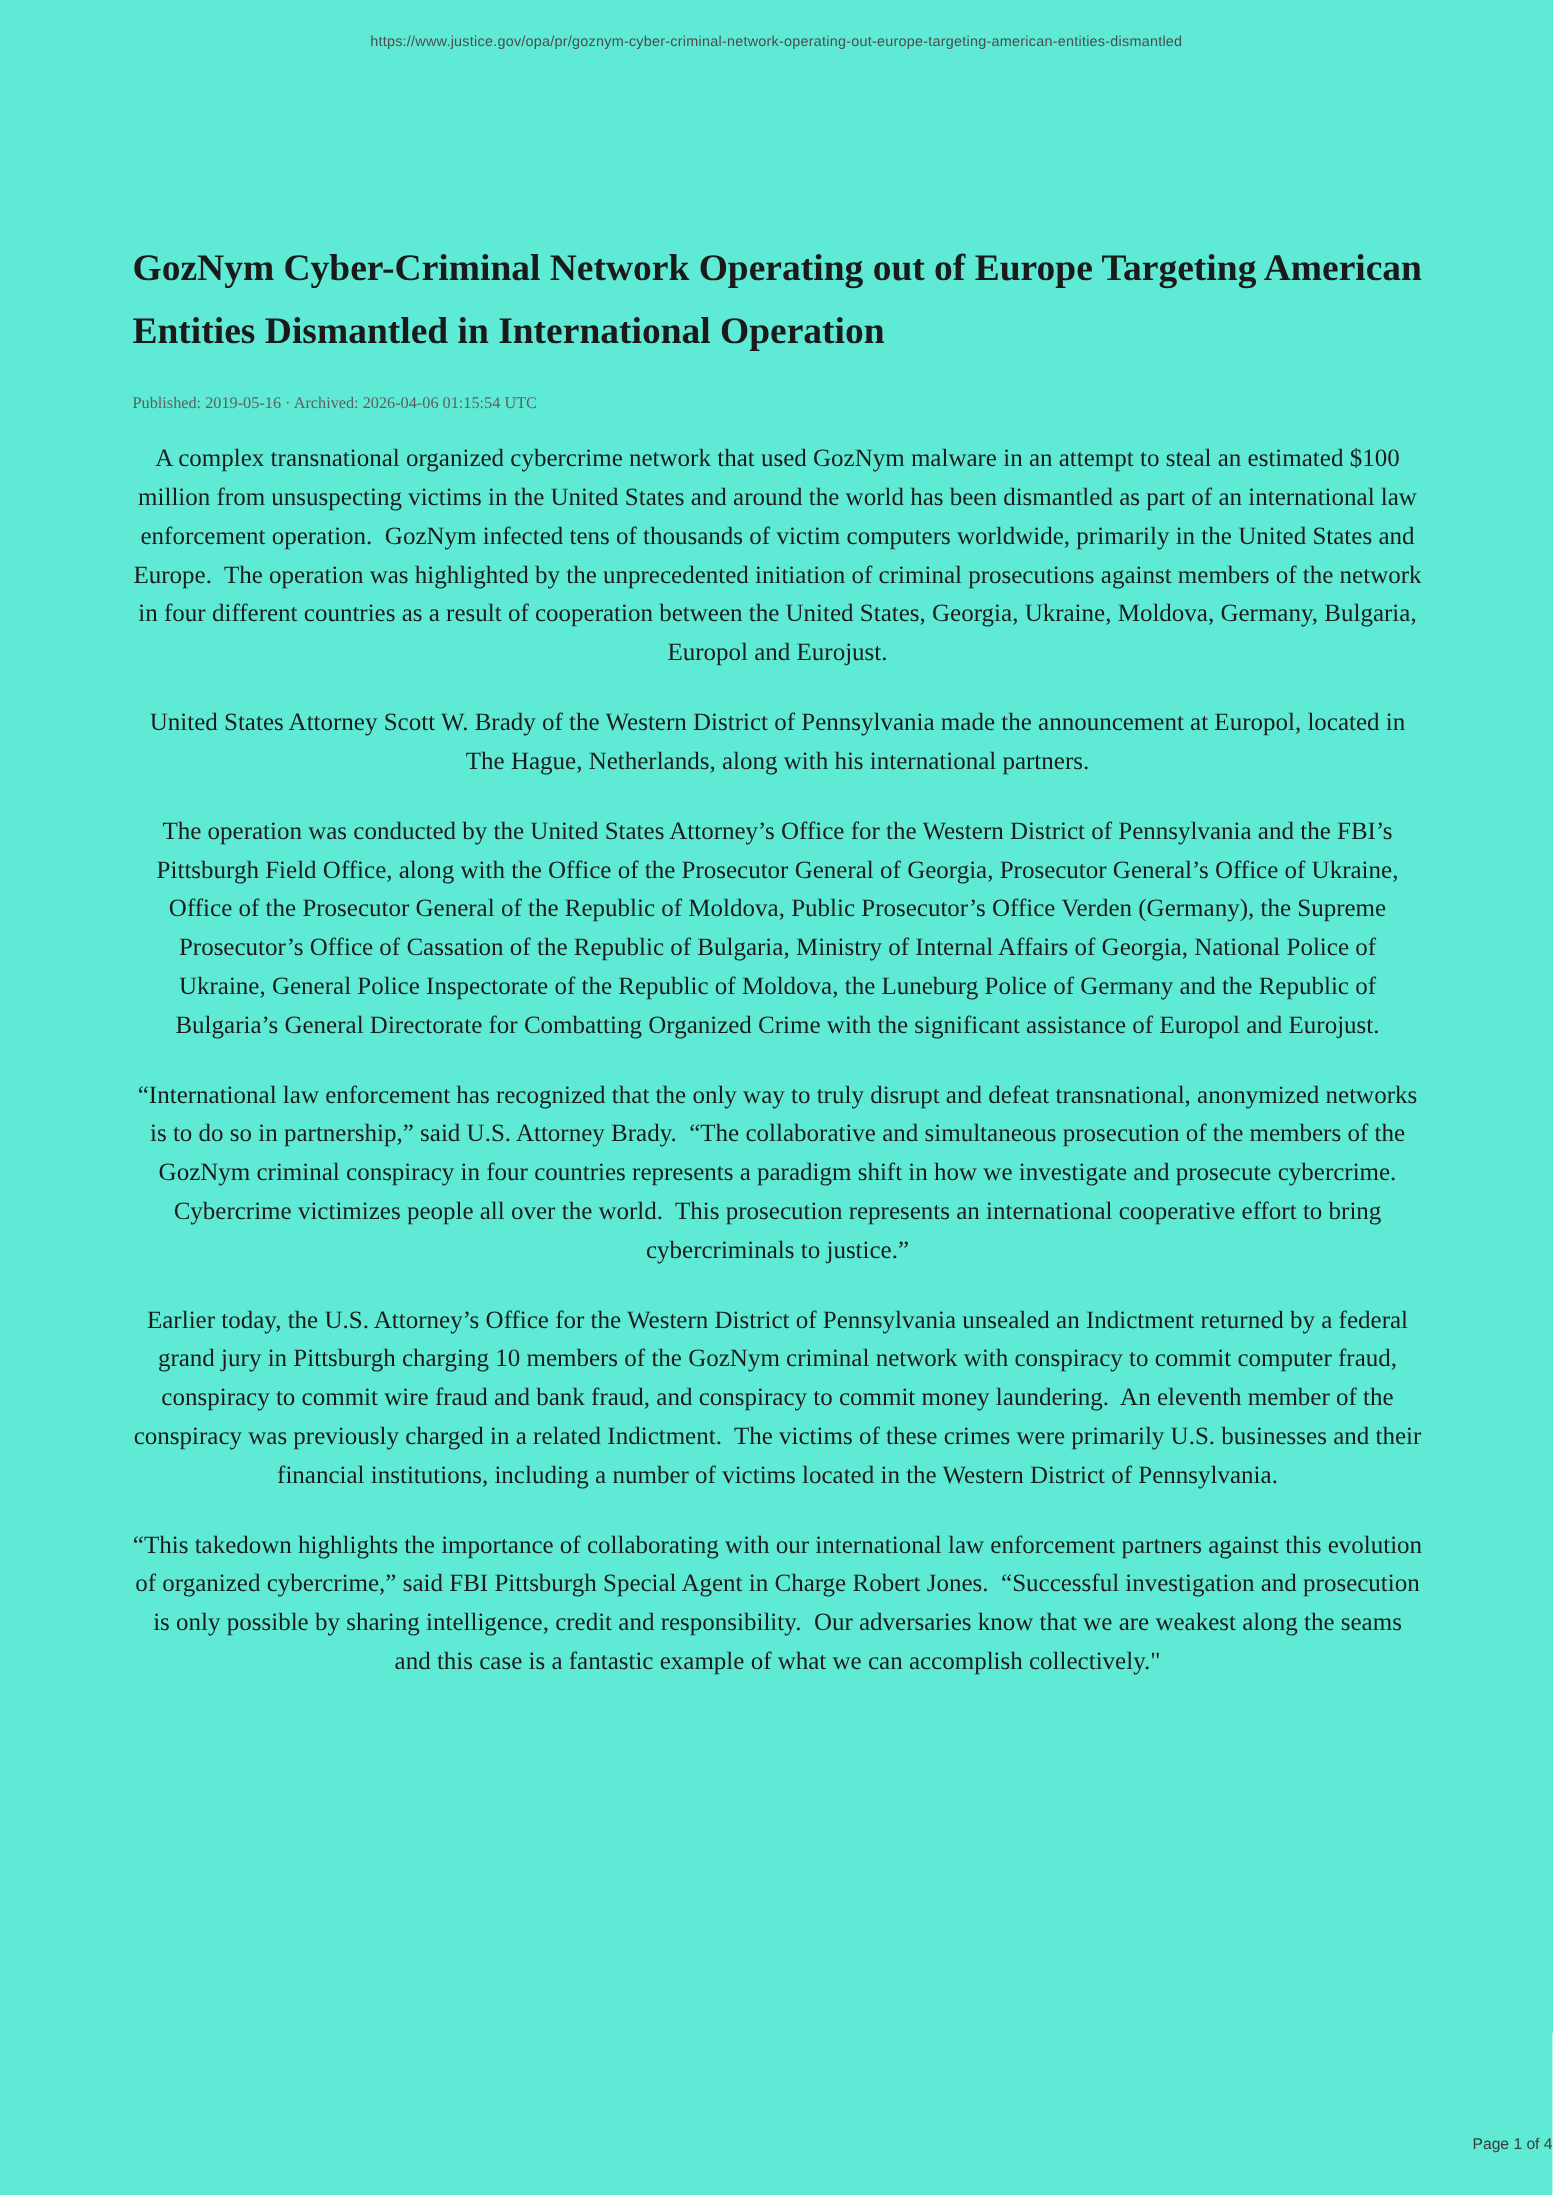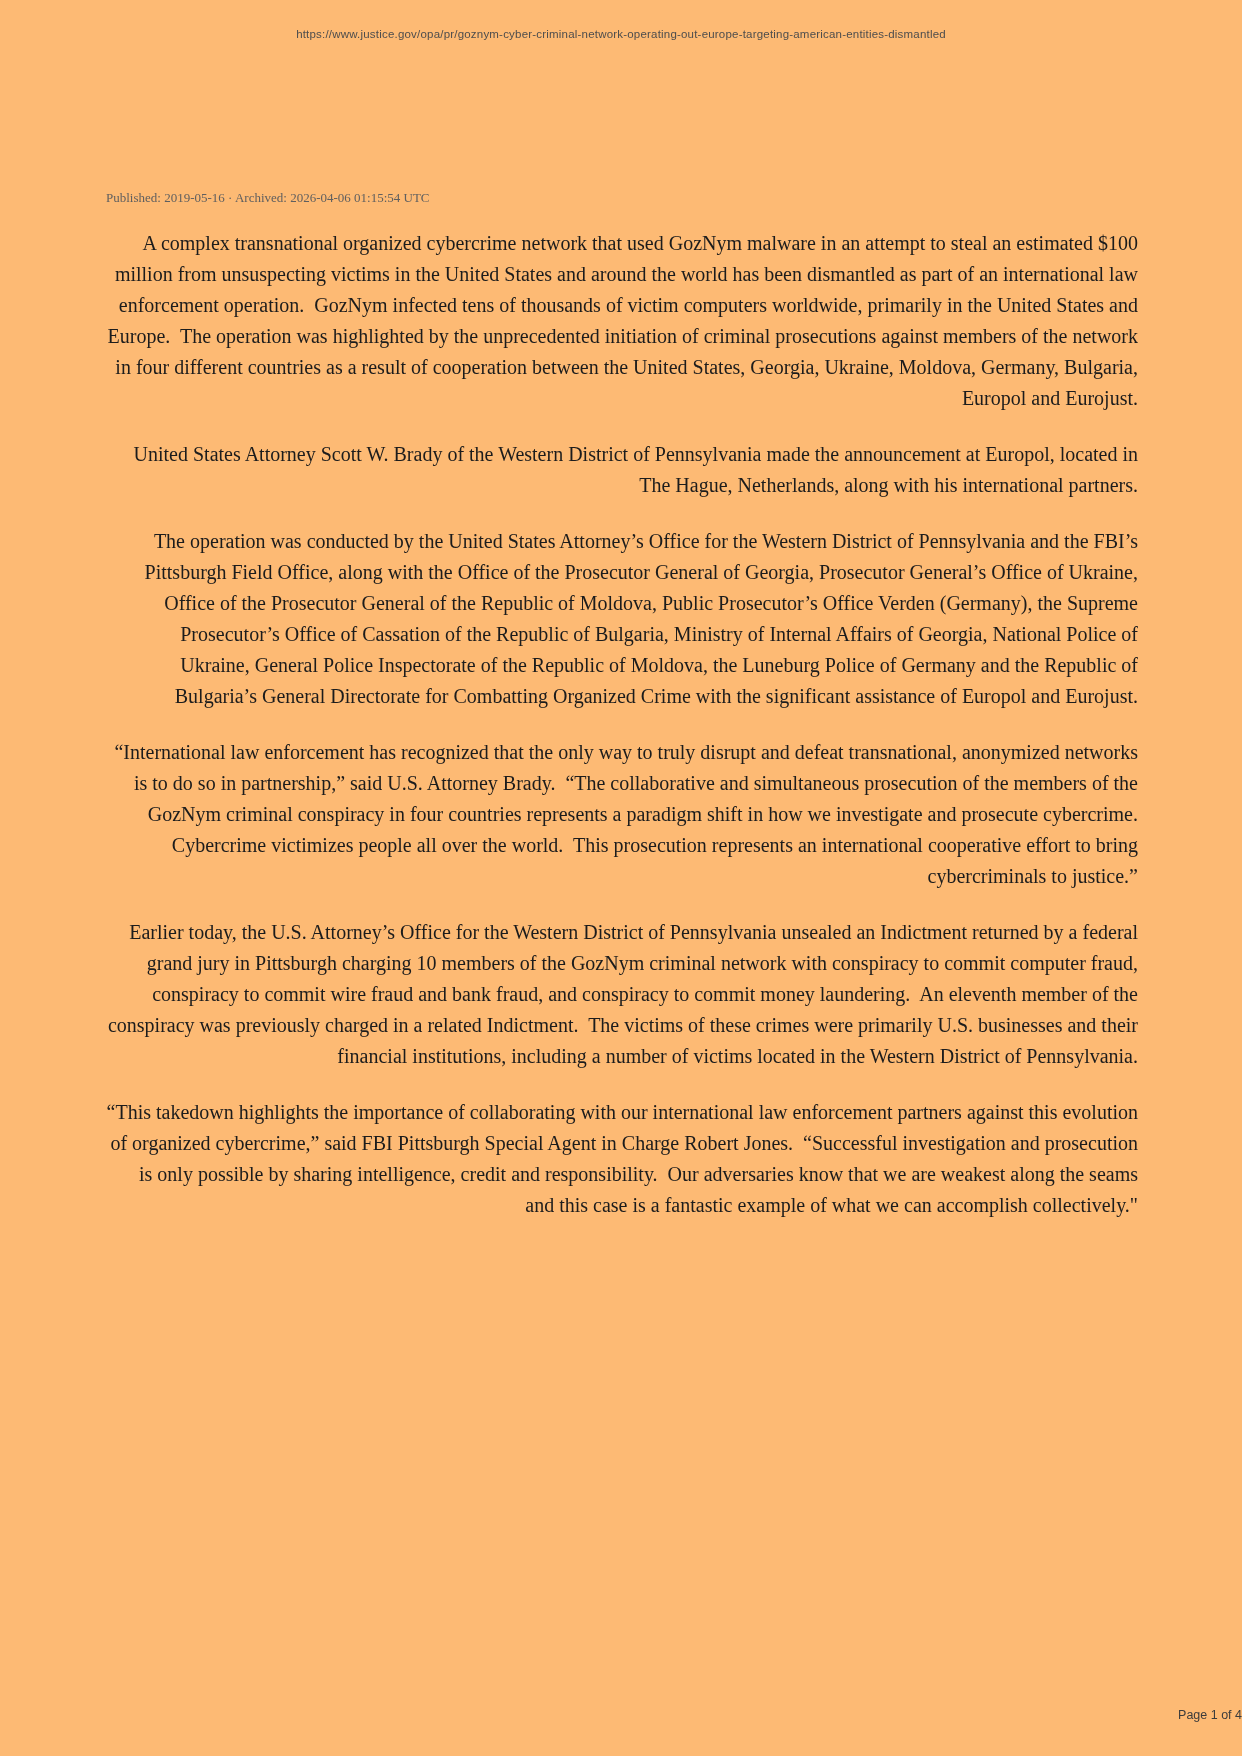--- a/index.html
+++ b/index.html
@@ -2,21 +2,21 @@
 <html><head>
 <meta charset="utf-8">
 <style>
   * { margin: 0; padding: 0; box-sizing: border-box; }
   html, body { background: #ffffff; }
   .page {
     position: relative;
     width: 1242px;
     height: 1756px;
     margin: 0 auto;
-    background: #fdba74;
+    background: #5eead4;
     font-family: "Liberation Serif", serif;
     overflow: hidden;
   }
   .url-header {
     position: absolute;
     top: 28px;
     left: 0;
     width: 100%;
     text-align: center;
     font-family: "Liberation Sans", sans-serif;
@@ -41,21 +41,21 @@
     font-size: 13px;
     color: #5f5f5f;
     margin-bottom: 22px;
   }
   .article-body p {
     font-size: 20px;
     line-height: 31px;
     color: #1c1c1c;
     margin-bottom: 25px;
     white-space: pre-wrap;
-    text-align: right;
+    text-align: center;
   }
   .page-footer {
     position: absolute;
     bottom: 34px;
     left: 0;
     width: 100%;
     text-align: right;
     font-family: "Liberation Sans", sans-serif;
     font-size: 12.5px;
     color: #3c3c3c;
@@ -63,20 +63,21 @@
 </style>
 </head>
 <body>
 
 <div class="page">
 
   <div class="url-header">https://www.justice.gov/opa/pr/goznym-cyber-criminal-network-operating-out-europe-targeting-american-entities-dismantled</div>
 
   <div class="content">
 
+    <h1 class="article-title">GozNym Cyber-Criminal Network Operating out of Europe Targeting American Entities Dismantled in International Operation</h1>
 
     <div class="article-meta">Published: 2019-05-16 · Archived: 2026-04-06 01:15:54 UTC</div>
 
     <div class="article-body">
       <p>A complex transnational organized cybercrime network that used GozNym malware in an attempt to steal an estimated $100 million from unsuspecting victims in the United States and around the world has been dismantled as part of an international law enforcement operation.  GozNym infected tens of thousands of victim computers worldwide, primarily in the United States and Europe.  The operation was highlighted by the unprecedented initiation of criminal prosecutions against members of the network in four different countries as a result of cooperation between the United States, Georgia, Ukraine, Moldova, Germany, Bulgaria, Europol and Eurojust.</p>
       <p>United States Attorney Scott W. Brady of the Western District of Pennsylvania made the announcement at Europol, located in The Hague, Netherlands, along with his international partners.</p>
       <p>The operation was conducted by the United States Attorney’s Office for the Western District of Pennsylvania and the FBI’s Pittsburgh Field Office, along with the Office of the Prosecutor General of Georgia, Prosecutor General’s Office of Ukraine, Office of the Prosecutor General of the Republic of Moldova, Public Prosecutor’s Office Verden (Germany), the Supreme Prosecutor’s Office of Cassation of the Republic of Bulgaria, Ministry of Internal Affairs of Georgia, National Police of Ukraine, General Police Inspectorate of the Republic of Moldova, the Luneburg Police of Germany and the Republic of Bulgaria’s General Directorate for Combatting Organized Crime with the significant assistance of Europol and Eurojust.</p>
       <p>“International law enforcement has recognized that the only way to truly disrupt and defeat transnational, anonymized networks is to do so in partnership,” said U.S. Attorney Brady.  “The collaborative and simultaneous prosecution of the members of the GozNym criminal conspiracy in four countries represents a paradigm shift in how we investigate and prosecute cybercrime.  Cybercrime victimizes people all over the world.  This prosecution represents an international cooperative effort to bring cybercriminals to justice.”</p>
       <p>Earlier today, the U.S. Attorney’s Office for the Western District of Pennsylvania unsealed an Indictment returned by a federal grand jury in Pittsburgh charging 10 members of the GozNym criminal network with conspiracy to commit computer fraud, conspiracy to commit wire fraud and bank fraud, and conspiracy to commit money laundering.  An eleventh member of the conspiracy was previously charged in a related Indictment.  The victims of these crimes were primarily U.S. businesses and their financial institutions, including a number of victims located in the Western District of Pennsylvania.</p>
       <p>“This takedown highlights the importance of collaborating with our international law enforcement partners against this evolution of organized cybercrime,” said FBI Pittsburgh Special Agent in Charge Robert Jones.  “Successful investigation and prosecution is only possible by sharing intelligence, credit and responsibility.  Our adversaries know that we are weakest along the seams and this case is a fantastic example of what we can accomplish collectively."</p>

